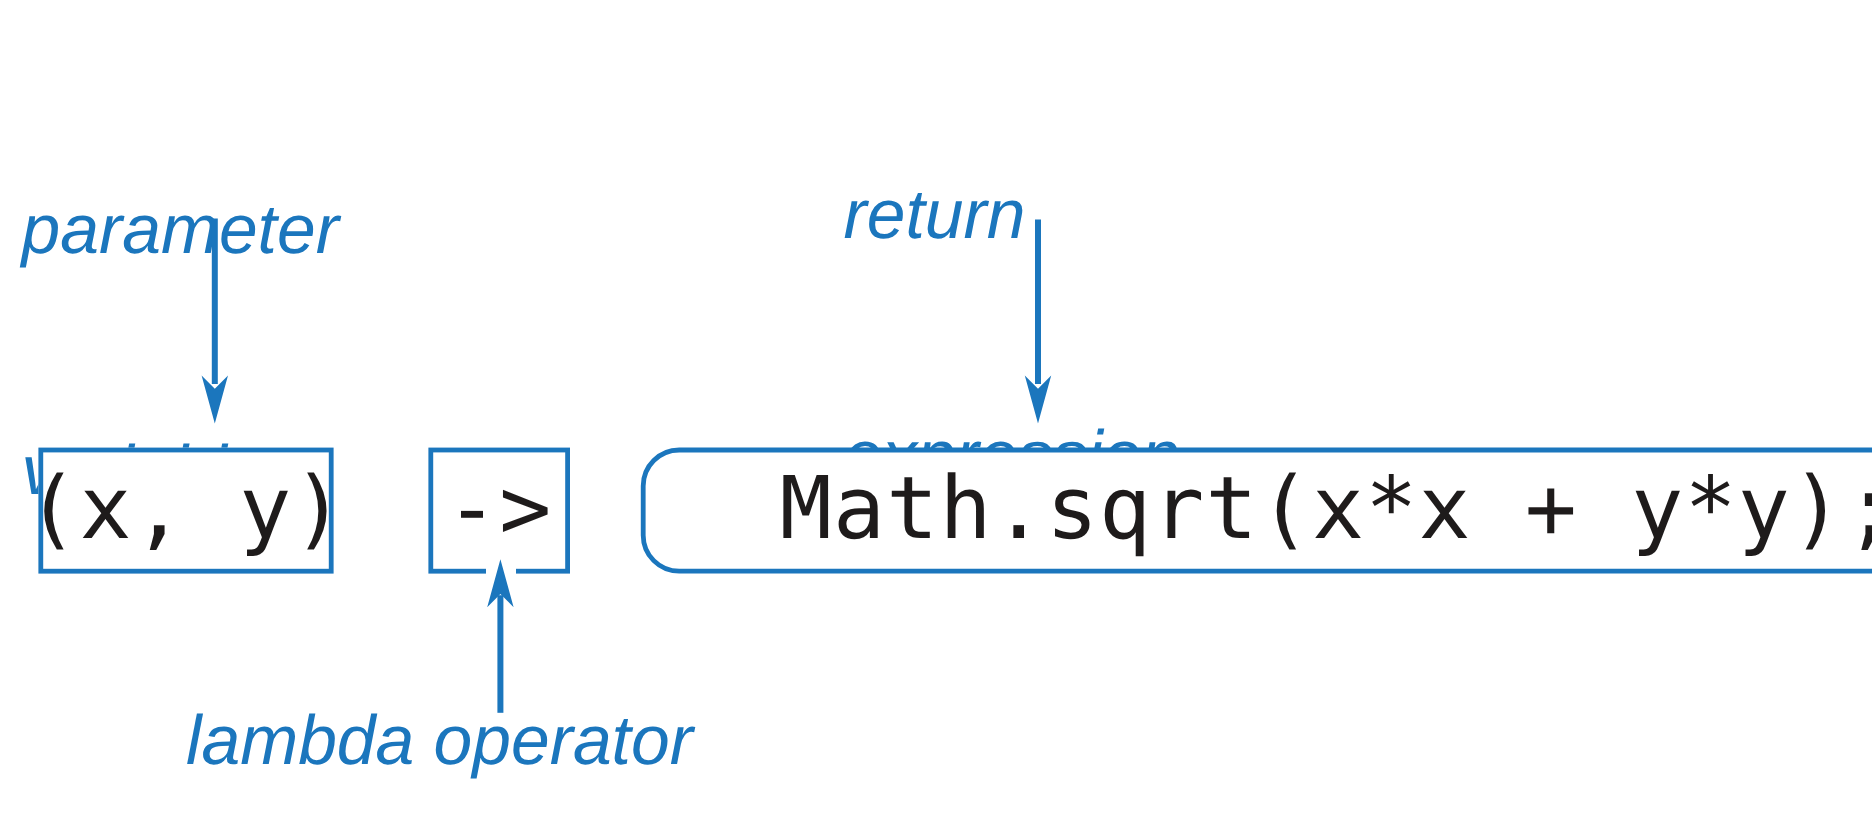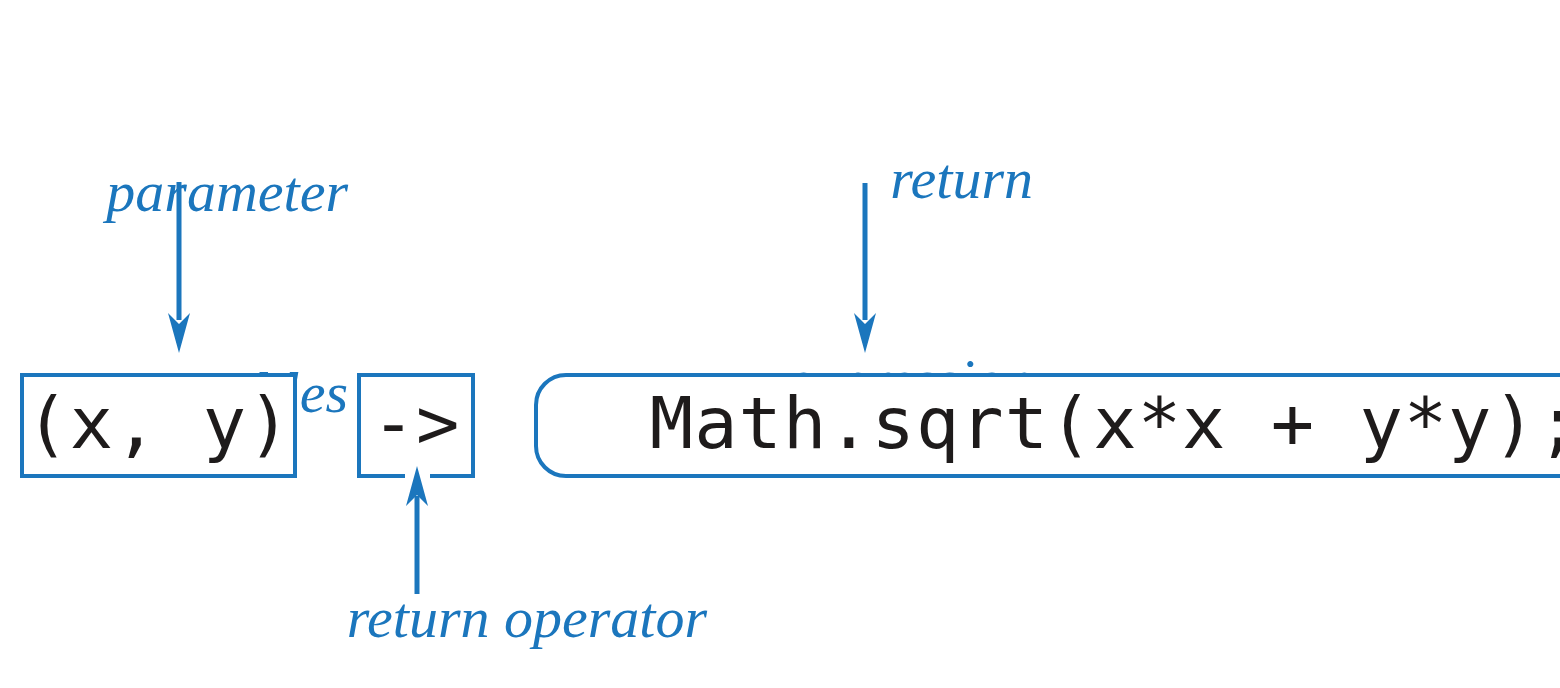--- a/index.html
+++ b/index.html
@@ -13,46 +13,46 @@
     height: 688px;
     background: var(--background, #ffffff);
     overflow: hidden;
     font-family: "DejaVu Serif", serif;
   }
 
   
   .annot {
     position: absolute;
     color: var(--accent-blue, #1b76bd);
-    font-family: Liberation Serif, serif;
+    font-family: Liberation Sans, sans-serif;
     font-style: italic;
     font-size: 58px;
     line-height: 67px;
-    text-align: right;
+    text-align: left;
     white-space: pre;
   }
   .annot span { display: block; }
 
   #label-parameter-variables { left: 18px;  top: 24px;  width: 330px; }
   #label-return-expression   { left: 703px; top: 11px;  width: 330px; }
   #label-lambda-operator     { left: 155px; top: 584px; width: 552px; }
 
   
   .code-box {
     position: absolute;
     top: 373px;
     height: 105px;
     box-sizing: border-box;
     border: 4px solid var(--accent-blue, #1b76bd);
     background: #ffffff;
     display: flex;
     align-items: center;
     justify-content: center;
   }
-  #box-parameter-list    { left: 20px;  width: 277px; }
+  #box-parameter-list    { left: 32px;  width: 246px; }
   #box-lambda-operator   { left: 357px; width: 118px; }
   #box-return-expression { left: 534px; width: 1163px; border-radius: 32px; }
 
   .code {
     font-family: "DejaVu Sans Mono", "Liberation Mono", monospace;
     font-size: 72px;
     letter-spacing: 1px;
     color: var(--code-text, #1e1b1b);
     white-space: pre;
     transform: translateY(-3px);
@@ -88,21 +88,21 @@
   <div class="annot" id="label-parameter-variables">
     <span>parameter</span>
     <span>variables</span>
   </div>
 
   <div class="annot" id="label-return-expression">
     <span>return</span>
     <span>expression</span>
   </div>
 
-  <div class="annot" id="label-lambda-operator">return operator</div>
+  <div class="annot" id="label-lambda-operator">lambda operator</div>
 
   <svg class="arrow" id="arrow-parameter" width="28" height="175" viewBox="0 0 28 175">
     <line x1="14" y1="2" x2="14" y2="140"></line>
     <polygon points="14,173 3,133 14,144 25,133"></polygon>
   </svg>
 
   <svg class="arrow" id="arrow-return" width="28" height="174" viewBox="0 0 28 174">
     <line x1="14" y1="2" x2="14" y2="139"></line>
     <polygon points="14,172 3,132 14,143 25,132"></polygon>
   </svg>

